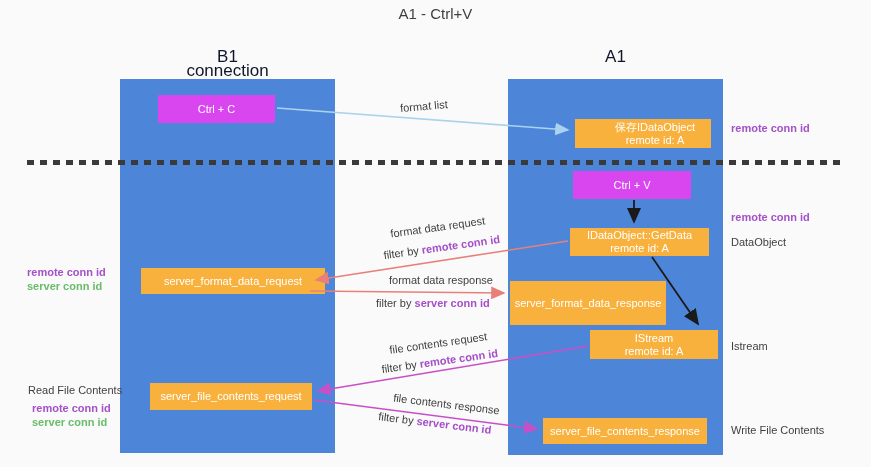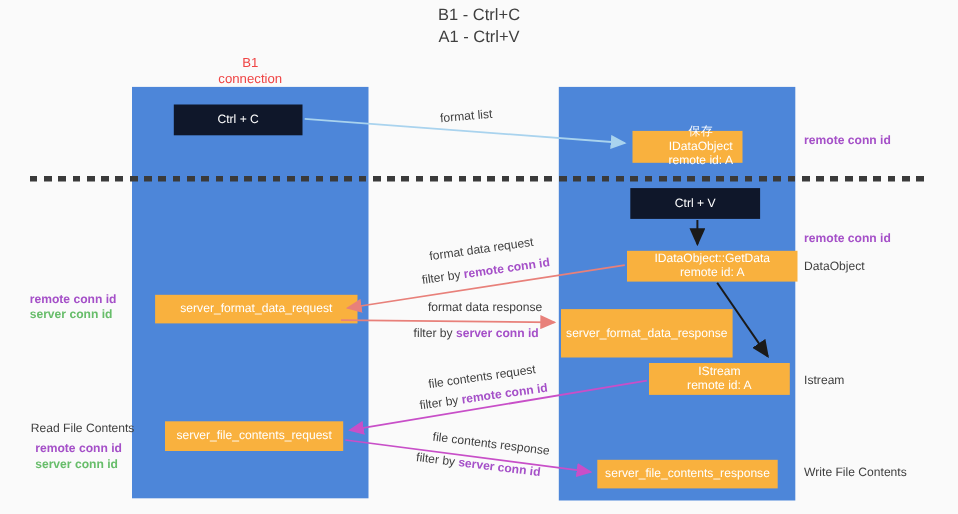--- a/index.html
+++ b/index.html
@@ -9,77 +9,77 @@
     font-family:"Liberation Sans","DejaVu Sans",sans-serif;
     position:relative;overflow:hidden;
     color:#3d3d3d;
   }
   .abs{position:absolute;}
   .title{
     width:871px;text-align:center;top:4px;left:0;
     font-size:15px;line-height:20px;color:#3f3f3f;
   }
   .col-header{
-    text-align:center;font-size:12px;line-height:14px;color:#ef4444;
+    text-align:center;font-size:17px;line-height:14px;color:#0f172a;
   }
   .lane{
     background:#4d86d9;
   }
   .node{
     background:#f9b13e;color:#ffffff;
     display:flex;flex-direction:column;align-items:center;justify-content:center;
     font-size:11px;line-height:13px;text-align:center;
     box-sizing:border-box;
   }
-  .node.green{background:#0f172a;text-align:right;}
+  .node.green{background:#d946ef;text-align:right;}
   .divider{
     height:5px;
     background:repeating-linear-gradient(90deg,#3a3a3a 0 7px,transparent 7px 13px);
   }
   .side-label{font-size:11px;white-space:nowrap;}
   .purple{color:#a550c8;font-weight:bold;}
   .greentx{color:#67bd6a;font-weight:bold;}
   .dark{color:#3f3f3f;font-weight:normal;}
   .edge-label{font-size:11px;color:#3f3f3f;white-space:nowrap;}
   svg{position:absolute;top:0;left:0;pointer-events:none;}
 </style>
 </head>
 <body>
 
 <div class="abs title">
-  <div>B1 - Ctrl+C</div>
   <div>A1 - Ctrl+V</div>
 </div>
 
 <div class="abs col-header" style="left:120px;top:50px;width:215px;">
   <div>B1</div>
   <div>connection</div>
 </div>
 <div class="abs col-header" style="left:508px;top:50px;width:215px;">
+  <div>A1</div>
 </div>
 
 <div class="abs lane" style="left:120px;top:79px;width:215px;height:374px;"></div>
 <div class="abs lane" style="left:508px;top:79px;width:215px;height:376px;"></div>
 
 <div class="abs divider" style="left:27px;top:160px;width:818px;"></div>
 
 <div class="abs node green" style="left:158px;top:95px;width:117px;height:28px;">
   <span>Ctrl + C</span>
 </div>
 
-<div class="abs node" style="left:575px;top:119px;width:100px;height:29px;padding-left:24px;">
+<div class="abs node" style="left:575px;top:119px;width:136px;height:29px;padding-left:24px;">
   <span>保存IDataObject</span>
   <span>remote id: A</span>
 </div>
 
 <div class="abs node green" style="left:573px;top:171px;width:118px;height:28px;">
   <span>Ctrl + V</span>
 </div>
 
-<div class="abs node" style="left:570px;top:228px;width:155px;height:28px;">
+<div class="abs node" style="left:570px;top:228px;width:139px;height:28px;">
   <span>IDataObject::GetData</span>
   <span>remote id: A</span>
 </div>
 
 <div class="abs node" style="left:141px;top:268px;width:184px;height:26px;">
   <span>server_format_data_request</span>
 </div>
 
 <div class="abs node" style="left:510px;top:281px;width:156px;height:44px;">
   <span>server_format_data_response</span>

